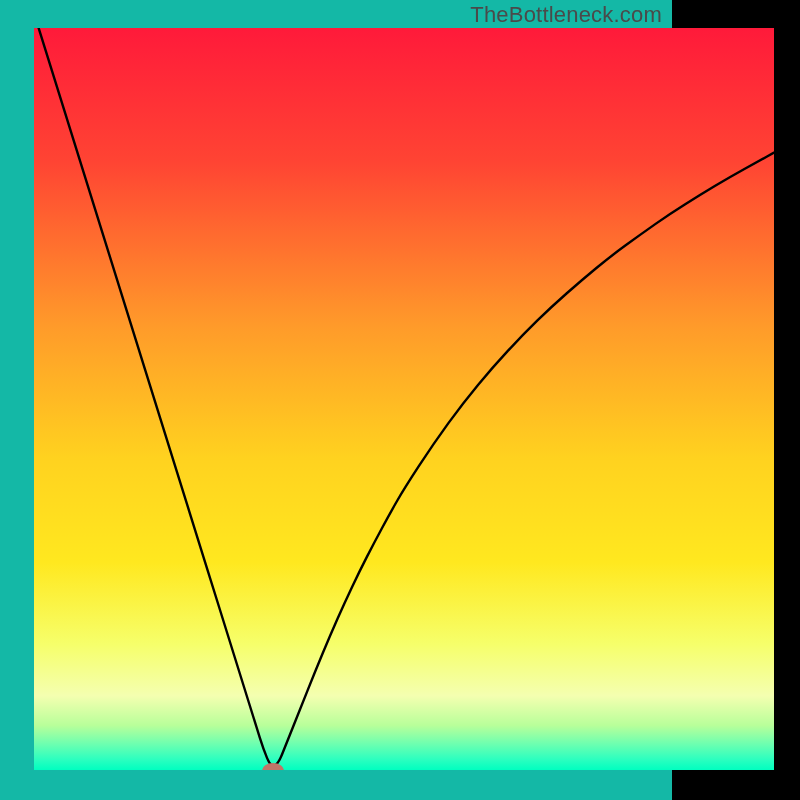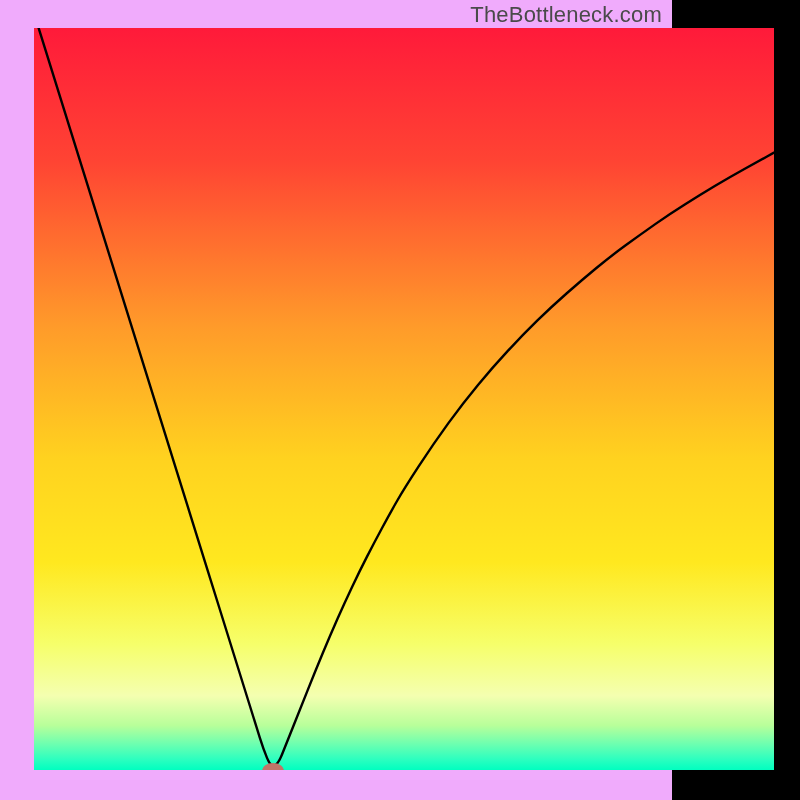--- a/index.html
+++ b/index.html
@@ -8,21 +8,21 @@
     width: 800px;
     height: 800px;
     background: #000000;
     overflow: hidden;
     font-family: Arial, Helvetica, sans-serif;
   }
   .frame {
     position: relative;
     width: 672px;
     height: 800px;
-    background: #f0abfc;
+    background: #14b8a6;
   }
   .watermark {
     position: absolute;
     top: 2px;
     right: 10px;
     color: #4a4a4a;
     font-size: 22px;
     font-weight: 500;
     letter-spacing: 0.2px;
     z-index: 10;

